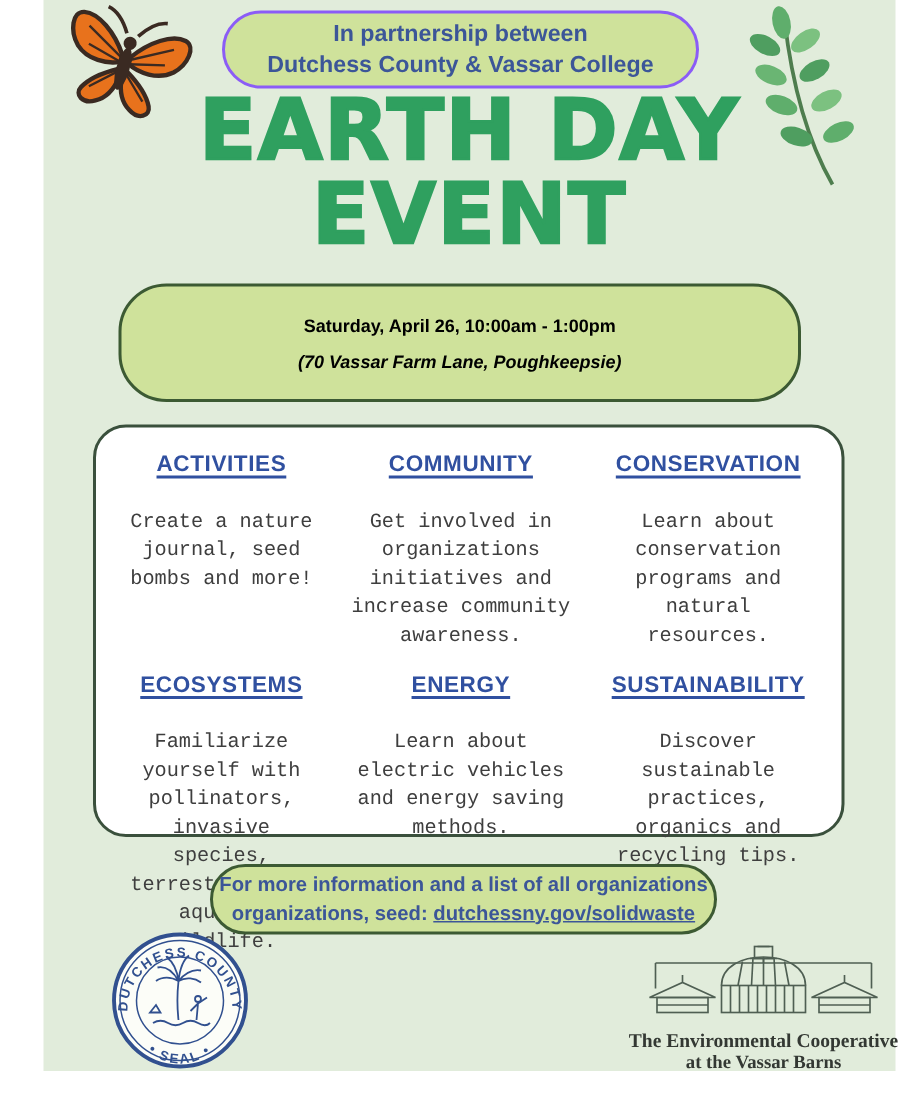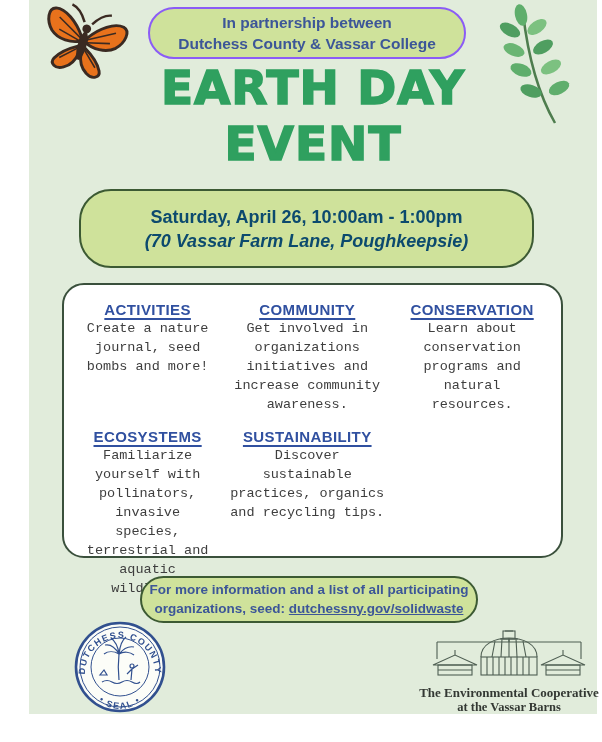--- a/index.html
+++ b/index.html
@@ -12,44 +12,44 @@
     position:absolute; left:119px; top:7px; width:318px; height:52px;
     background:#cfe29b; border:2px solid #8b5cf6; border-radius:27px;
     display:flex; flex-direction:column; justify-content:center; text-align:center;
   }
   .badge .ln { color:#3c5698; font-weight:bold; font-size:15.5px; line-height:21px; }
 
   
   .title {
     position:absolute; top:60px; left:0; width:100%; text-align:center;
     color:#2fa05f; font-family:"DejaVu Sans", sans-serif; font-weight:bold;
-    font-size:47px; line-height:56px; letter-spacing:1px;
+    font-size:56px; line-height:56px; letter-spacing:1px;
     -webkit-text-stroke:1.6px #2fa05f;
   }
 
   
   .event-pill {
     position:absolute; left:50px; top:189px; width:455px; height:79px;
     background:#cfe29b; border:2px solid #3c5a33; border-radius:32px;
     display:flex; flex-direction:column; justify-content:center; text-align:center;
   }
-  .event-pill .ln { color:#0c4a6e; font-weight:bold; font-size:18px; line-height:24px; }
+  .event-pill .ln { color:#000000; font-weight:bold; font-size:12px; line-height:24px; }
   .event-pill .ital { font-style:italic; }
 
   
   .white-box {
     position:absolute; left:33px; top:283px; width:501px; height:275px;
     background:#ffffff; border:2px solid #3a503c; border-radius:22px;
     display:grid; grid-template-columns:1fr 1.22fr 1.08fr;
     column-gap:14px; row-gap:14px; padding:16px 18px 8px 18px;
   }
   .cat { text-align:center; }
   .cat-title {
     display:inline-block; color:#3050a0; font-weight:bold; font-size:15px;
-    letter-spacing:.4px; margin-bottom:1px;
+    letter-spacing:.4px; margin-bottom:21px;
     text-decoration:underline; text-decoration-thickness:2px; text-underline-offset:3px;
   }
   .cat-desc { color:#3e3e3e; font-size:13.5px; line-height:19px;font-family:Liberation Mono, monospace; }
 
   
   .info-pill {
     position:absolute; left:111px; top:576px; width:338px; height:47px;
     background:#cfe29b; border:2px solid #3c5a33; border-radius:24px;
     display:flex; flex-direction:column; justify-content:center; text-align:center;
   }
@@ -126,27 +126,31 @@
       </div>
       <div class="cat">
         <span class="cat-title">CONSERVATION</span>
         <div class="cat-desc">Learn about conservation programs and natural resources.</div>
       </div>
       <div class="cat">
         <span class="cat-title">ECOSYSTEMS</span>
         <div class="cat-desc">Familiarize yourself with pollinators, invasive species, terrestrial and aquatic wildlife.</div>
       </div>
       <div class="cat">
+        <span class="cat-title">ENERGY</span>
+        <div class="cat-desc">Learn about electric vehicles and energy saving methods.</div>
+      </div>
+      <div class="cat">
         <span class="cat-title">SUSTAINABILITY</span>
         <div class="cat-desc">Discover sustainable practices, organics and recycling tips.</div>
       </div>
     </div>
 
     <div class="info-pill">
-      <div class="ln">For more information and a list of all participating</div>
+      <div class="ln">For more information and a list of all organizations</div>
       <div class="ln">
         <span>organizations, seed: </span><a href="#">dutchessny.gov/solidwaste</a>
       </div>
     </div>
 
     <svg class="seal" width="93" height="93" viewBox="0 0 93 93">
       <defs>
         <path id="arcTop" d="M 11,52 A 35,35 0 1 1 81,52" fill="none"></path>
         <path id="arcBottom" d="M 15,57 A 31,31 0 0 0 77,57" fill="none"></path>
       </defs>

